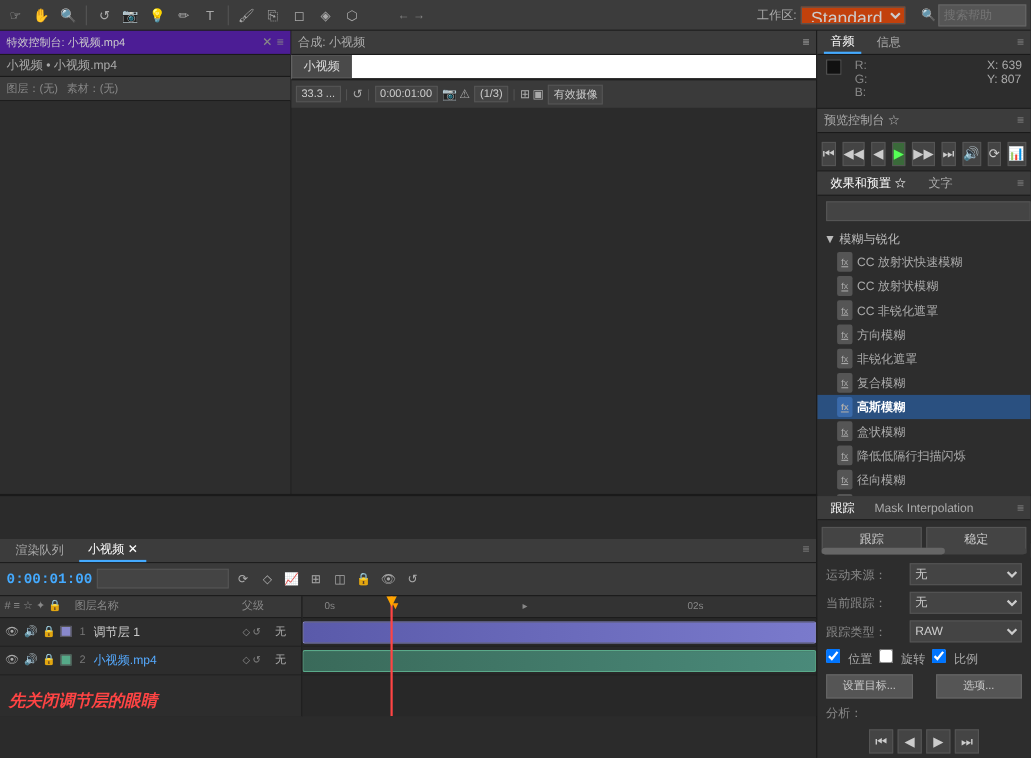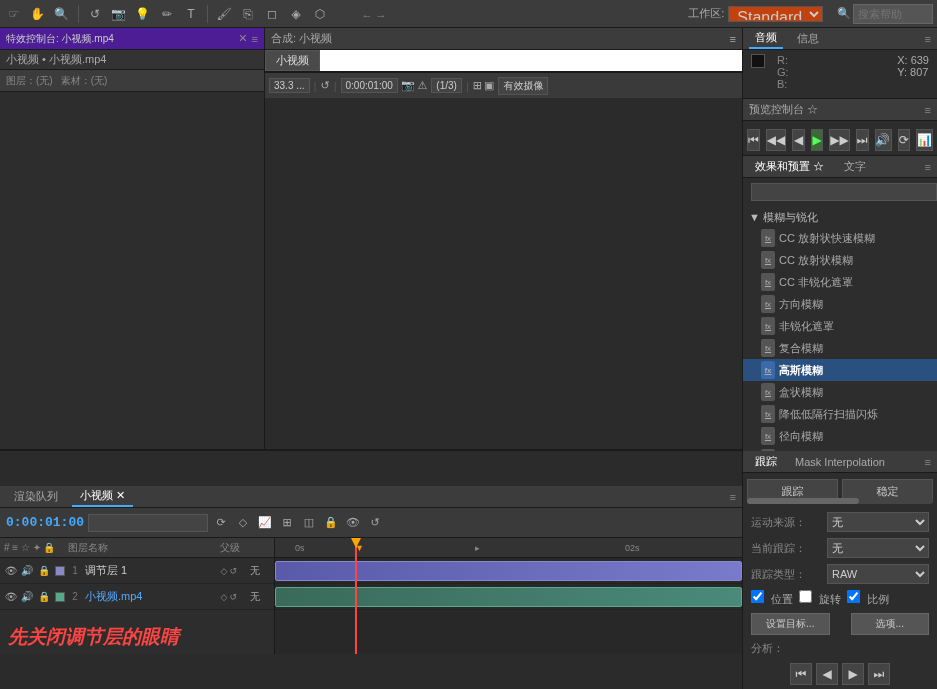--- a/index.html
+++ b/index.html
@@ -869,21 +869,21 @@
           <span class="layer-num">2</span>
           <span class="layer-name video">小视频.mp4</span>
           <div style="display:flex;gap:2px;align-items:center;">
             <span style="font-size:9px;color:#888;">◇</span>
             <span style="font-size:9px;color:#888;">↺</span>
           </div>
           <span style="font-size:10px;color:#aaa;width:30px;text-align:center;">无</span>
         </div>
 
         <div style="position:relative; padding-top:10px;">
-          <span class="annotation-text" style="position:static; display:block; padding:4px 8px; font-size:19px; color:#ff4444; font-weight:bold; font-style:italic;">先关闭调节层的眼睛</span>
+          <span class="annotation-text" style="position:static; display:block; padding:4px 8px; font-size:15px; color:#ff4444; font-weight:bold; font-style:italic;">先关闭调节层的眼睛</span>
         </div>
       </div>
 
       <div class="timeline-track-area">
 
         <div class="track-header-row">
 
           <div style="position:absolute; left:20px; font-size:9px; color:#888;">0s</div>
           <div style="position:absolute; left:80px; font-size:9px; color:#ff9900;">▼</div>
           <div style="position:absolute; left:200px; font-size:9px; color:#888;">▸</div>

